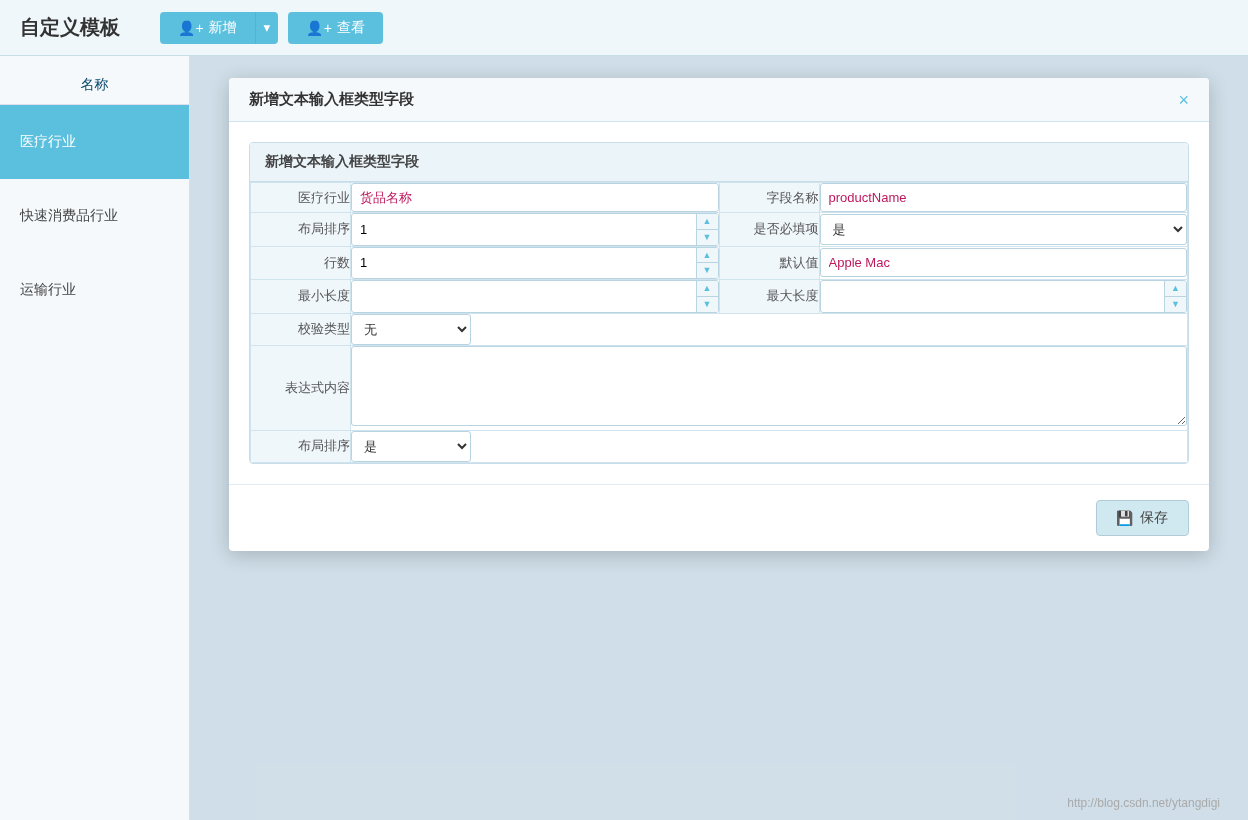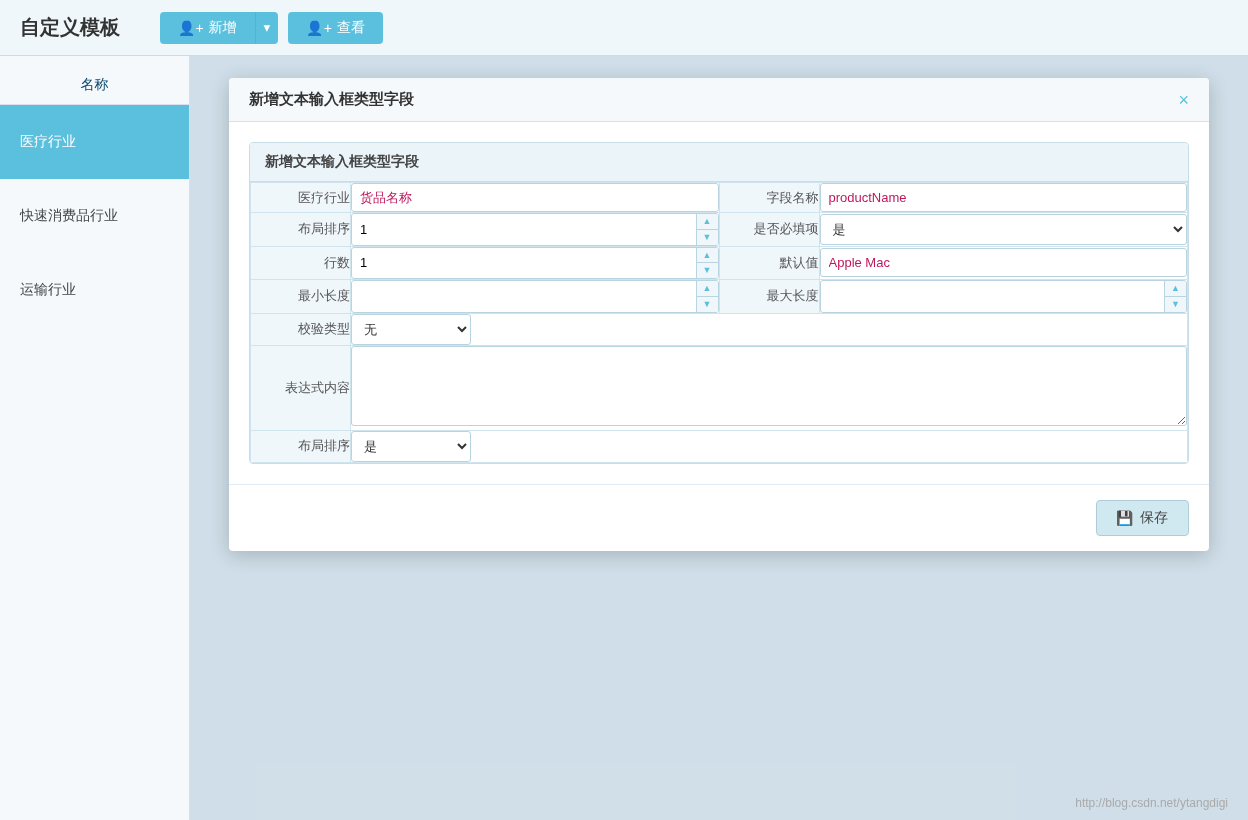--- a/index.html
+++ b/index.html
@@ -275,21 +275,21 @@
       cursor: pointer;
       display: flex;
       align-items: center;
       gap: 6px;
     }
 
     
     .watermark {
       position: absolute;
       bottom: 10px;
-      right: 20px;
+      right: 28px;
       font-size: 12px;
       color: #aaa;
     }
   </style>
 </head>
 <body>
 
 <div class="page-bg">
 
   <div class="header">

